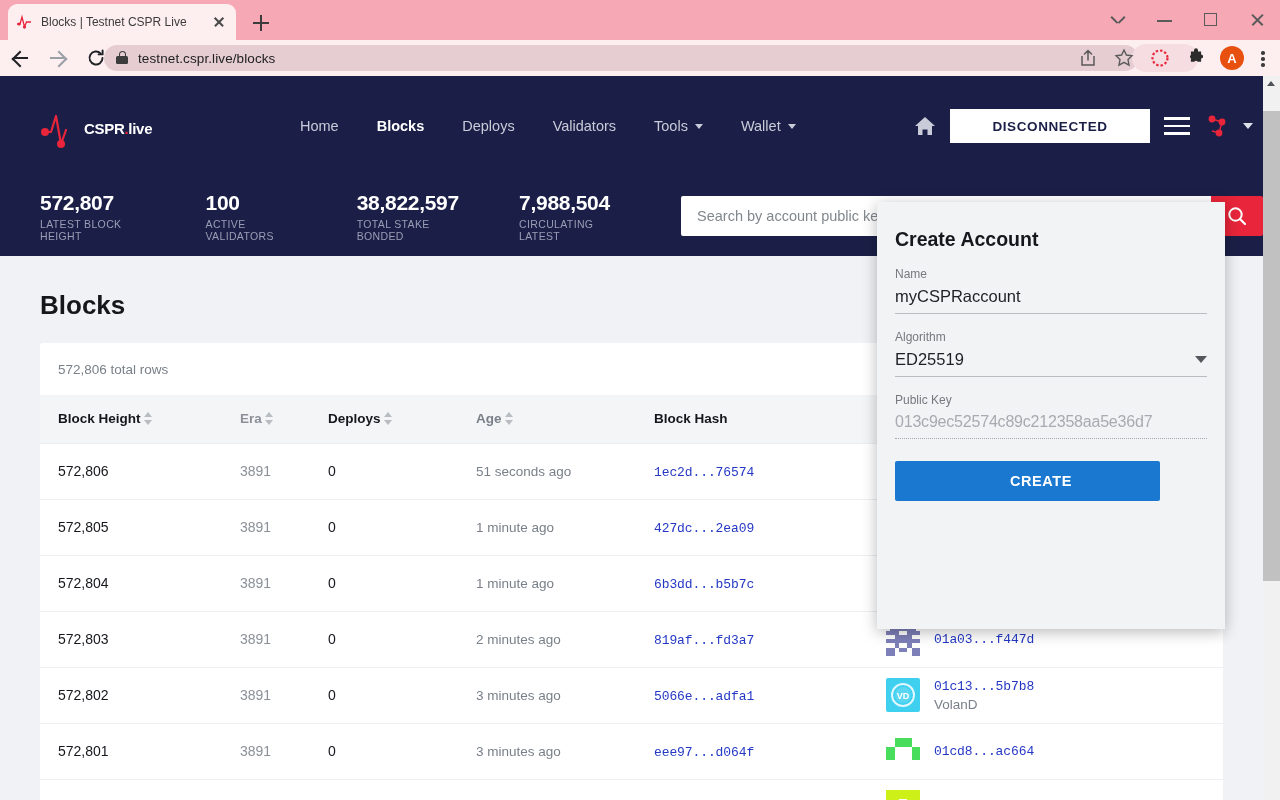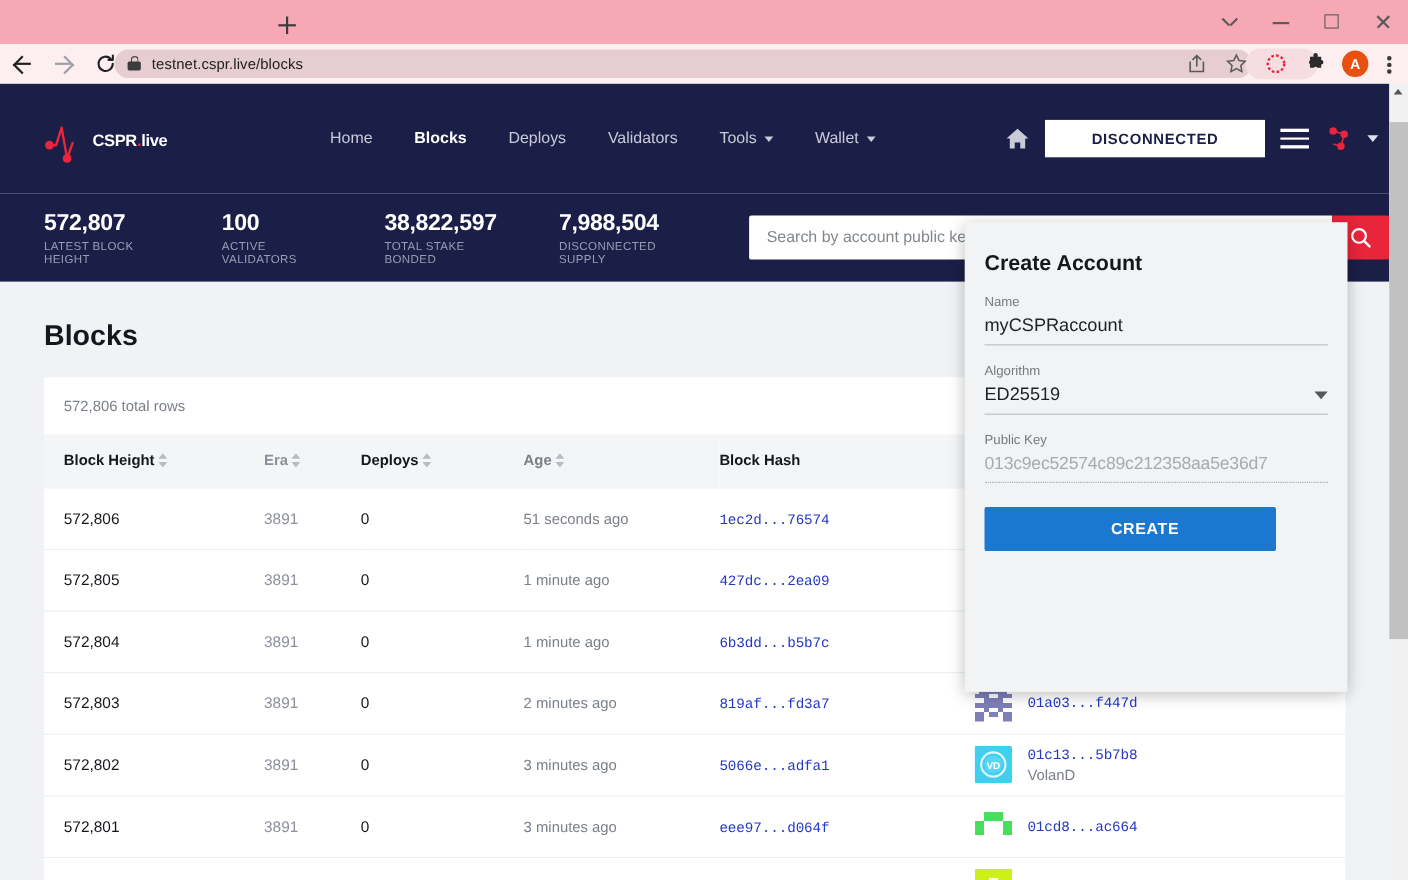--- a/index.html
+++ b/index.html
@@ -276,20 +276,31 @@
   .pscroll-thumb {
     position: absolute; left: 0; top: 35px; width: 17px; height: 470px; background: #c1c1c1;
   }
 </style>
 </head>
 <body>
 
 <div class="screen">
 
   <div class="tabstrip">
+    <div class="tab">
+      <span class="tab-favicon">
+        <svg width="16" height="16" viewBox="0 0 16 16">
+          <path d="M1 10 L4 10 L6 3 L8.5 13 L10.5 8 L15 8" fill="none" stroke="#e8253a" stroke-width="1.3"></path>
+          <circle cx="3" cy="10" r="1.6" fill="#e8253a"></circle>
+          <circle cx="8.5" cy="13" r="1.6" fill="#e8253a"></circle>
+        </svg>
+      </span>
+      <span class="tab-title">Blocks | Testnet CSPR Live</span>
+      <span class="tab-close"></span>
+    </div>
     <div class="newtab"></div>
     <div class="wincontrols">
       <div class="wc wc-chev"></div>
       <div class="wc wc-min">
           <i></i>
         </div>
       <div class="wc wc-max">
           <i></i>
         </div>
       <div class="wc wc-close"></div>
@@ -413,21 +424,21 @@
       <div class="stat">
         <div class="stat-val">100</div>
         <div class="stat-lbl">ACTIVE VALIDATORS</div>
       </div>
       <div class="stat">
         <div class="stat-val">38,822,597</div>
         <div class="stat-lbl">TOTAL STAKE BONDED</div>
       </div>
       <div class="stat">
         <div class="stat-val">7,988,504</div>
-        <div class="stat-lbl">DISCONNECTED SUPPLY</div>
+        <div class="stat-lbl">CIRCULATING LATEST</div>
       </div>
       <div class="search-wrap">
         <input class="search-input" type="text" placeholder="Search by account public key, deploy hash, block hash or height" style="">
         <button class="search-btn">
           <svg width="22" height="22" viewBox="0 0 22 22">
             <circle cx="9.5" cy="9.5" r="6.2" fill="none" stroke="#fff" stroke-width="2"></circle>
             <path d="M14.2 14.2 L19 19" stroke="#fff" stroke-width="2.2" stroke-linecap="round"></path>
           </svg>
         </button>
       </div>

